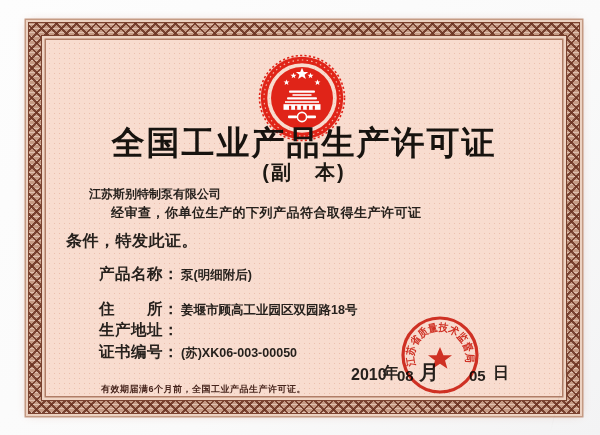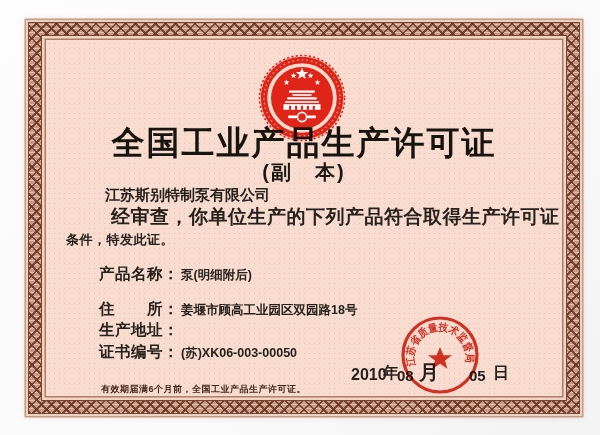--- a/index.html
+++ b/index.html
@@ -34,23 +34,23 @@
   }
   .emblem{position:absolute;left:229px;top:30px;width:88px;height:92px;}
   .title{
     position:absolute;left:0;top:98px;width:100%;text-align:center;
     font-size:33px;font-weight:bold;letter-spacing:2px;color:#17130f;
   }
   .subtitle{
     position:absolute;left:0;top:136px;width:100%;text-align:center;
     font-size:20px;font-weight:bold;letter-spacing:2px;color:#1d1813;
   }
-  .company{position:absolute;left:76px;top:163px;font-size:15px;font-weight:bold;}
-  .stmt1{position:absolute;left:82px;top:181px;font-size:19px;font-weight:bold;letter-spacing:.5px;}
-  .stmt2{position:absolute;left:37px;top:208px;font-size:13px;font-weight:bold;letter-spacing:.5px;}
+  .company{position:absolute;left:60px;top:163px;font-size:12px;font-weight:bold;}
+  .stmt1{position:absolute;left:82px;top:181px;font-size:13px;font-weight:bold;letter-spacing:.5px;}
+  .stmt2{position:absolute;left:37px;top:208px;font-size:16px;font-weight:bold;letter-spacing:.5px;}
   .frow{position:absolute;left:70px;display:flex;align-items:baseline;white-space:nowrap;justify-content:flex-end;}
   .flabel{font-size:15.5px;font-weight:bold;letter-spacing:.5px;}
   .fvalue{font-size:12.5px;font-weight:bold;margin-left:2px;}
   .row0{top:241px}.row1{top:276px}.row2{top:297px}.row3{top:319px}.row4{top:341px}
   .note{position:absolute;left:72px;top:360px;font-size:9px;font-weight:bold;color:#46241c;letter-spacing:.5px;}
   .date{position:absolute;left:314px;top:341px;height:22px;width:200px;font-weight:bold;}
   .date span{position:absolute;bottom:2px;}
   .d-year{left:8px;font-size:16px;}
   .d-yu{left:40px;font-size:16px;}
   .d-month{left:54px;font-size:15px;}

